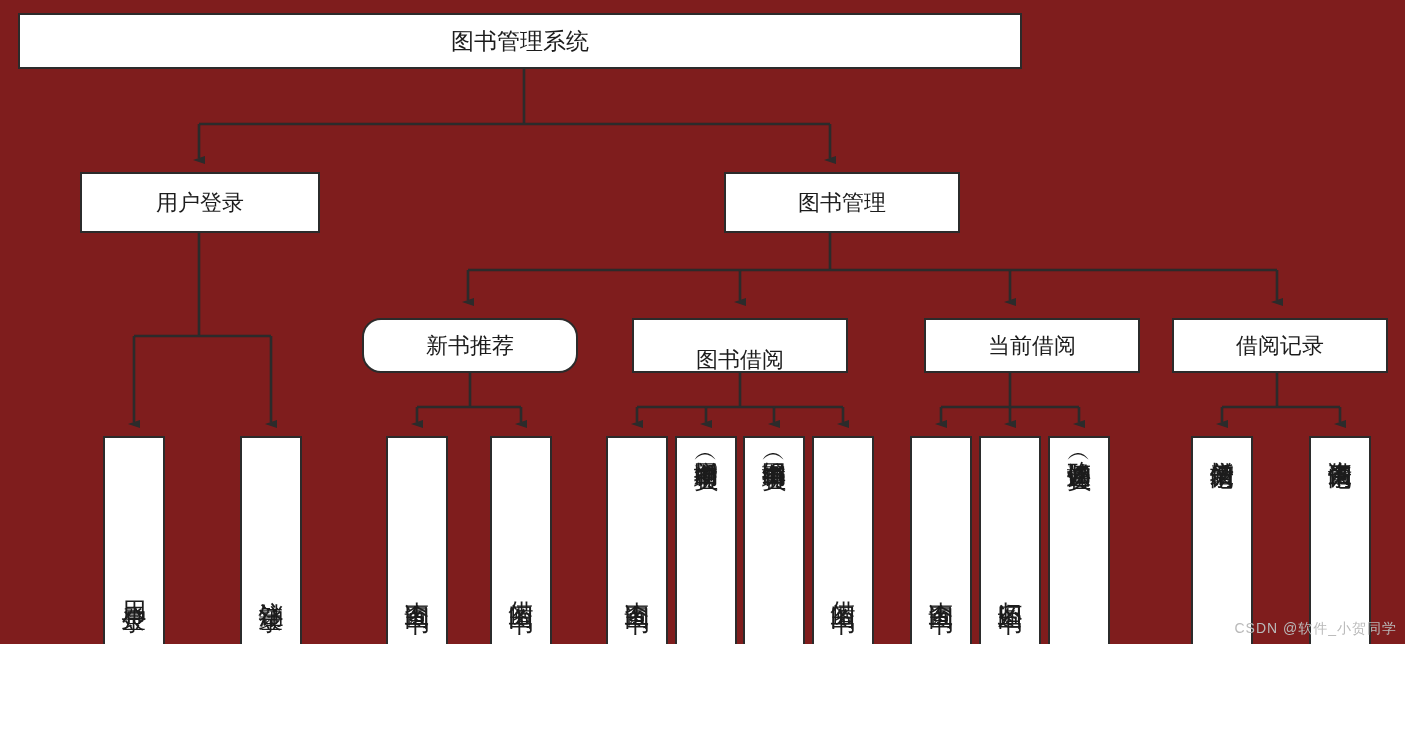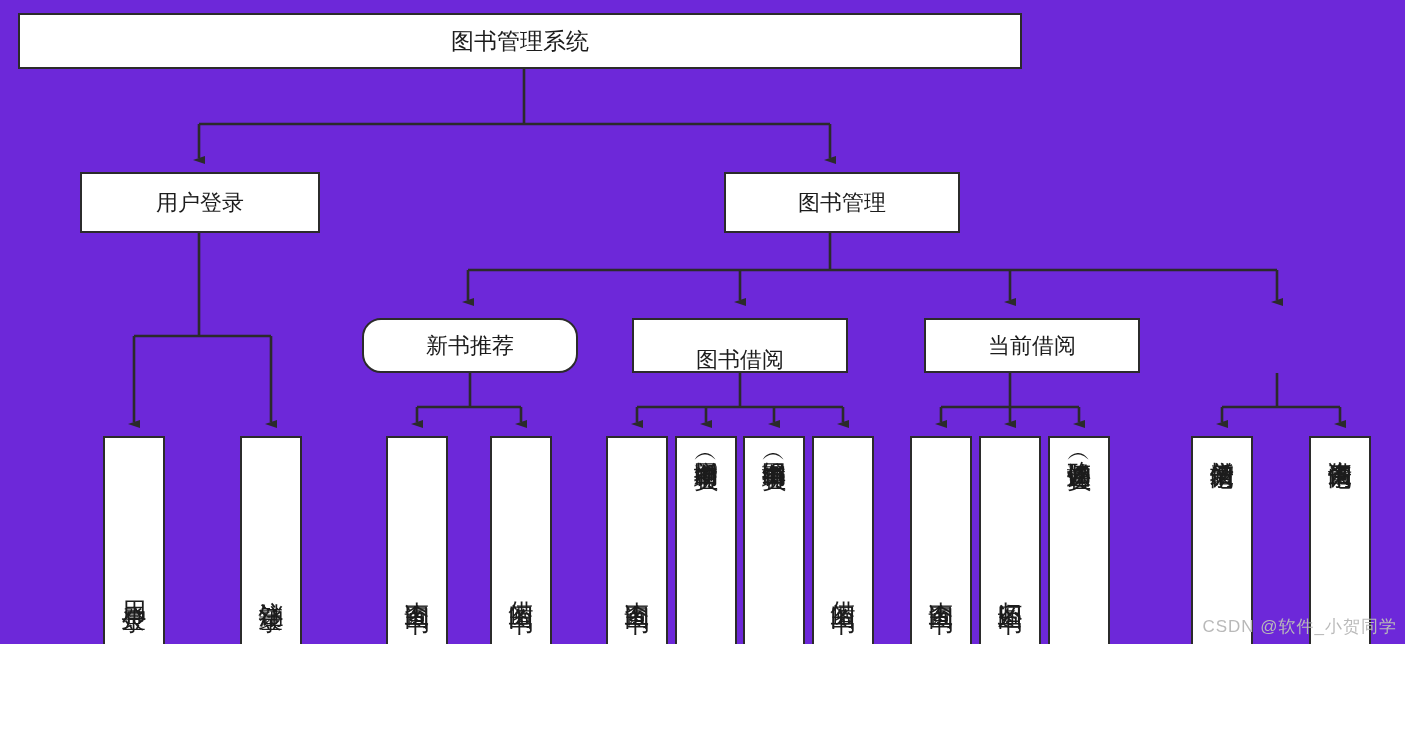--- a/index.html
+++ b/index.html
@@ -1,17 +1,17 @@
 <!DOCTYPE html>
 <html><head>
 <meta charset="utf-8">
 <style>
   html,body{margin:0;padding:0;background:#ffffff;}
   body{font-family:"Liberation Sans","DejaVu Sans",sans-serif;}
-  #stage{position:relative;width:1405px;height:644px;background:#6d28d9;overflow:hidden;}
+  #stage{position:relative;width:1405px;height:644px;background:#7f1d1d;overflow:hidden;}
   svg#edges{position:absolute;left:0;top:0;width:1405px;height:747px;}
 
   .node{
     position:absolute;
     box-sizing:border-box;
     border:2px solid #2b2b2b;
     background:#ffffff;
     display:flex;
     align-items:center;
     justify-content:center;
@@ -39,21 +39,21 @@
     white-space:nowrap;
   }
   .node.v.tight .lbl{font-size:24px;letter-spacing:1px;}
   .node.v.mid .lbl{
     margin-top:auto;margin-bottom:auto;
   }
   .watermark{
     position:absolute;
     right:8px;
     bottom:6px;
-    font-size:17px;
+    font-size:14px;
     color:#b9b9b9;
     letter-spacing:1px;
     white-space:nowrap;
     pointer-events:none;
   }
 </style>
 </head>
 <body>
 
 <div id="stage">
@@ -121,20 +121,23 @@
 
   <div class="node h" style="left:362px;top:318px;width:216px;height:55px;border-radius:19px;">
     <span class="lbl">新书推荐</span>
   </div>
   <div class="node h" style="left:632px;top:318px;width:216px;height:55px;align-items:flex-end;">
     <span class="lbl">图书借阅</span>
   </div>
   <div class="node h" style="left:924px;top:318px;width:216px;height:55px;">
     <span class="lbl">当前借阅</span>
   </div>
+  <div class="node h" style="left:1172px;top:318px;width:216px;height:55px;">
+    <span class="lbl">借阅记录</span>
+  </div>
 
   <div class="node v mid" style="left:103px;top:436px;width:62px;height:297px;">
     <span class="lbl">用户登录</span>
   </div>
   <div class="node v mid" style="left:240px;top:436px;width:62px;height:297px;">
     <span class="lbl">注销登录</span>
   </div>
 
   <div class="node v mid" style="left:386px;top:436px;width:62px;height:297px;">
     <span class="lbl">查询图书</span>

